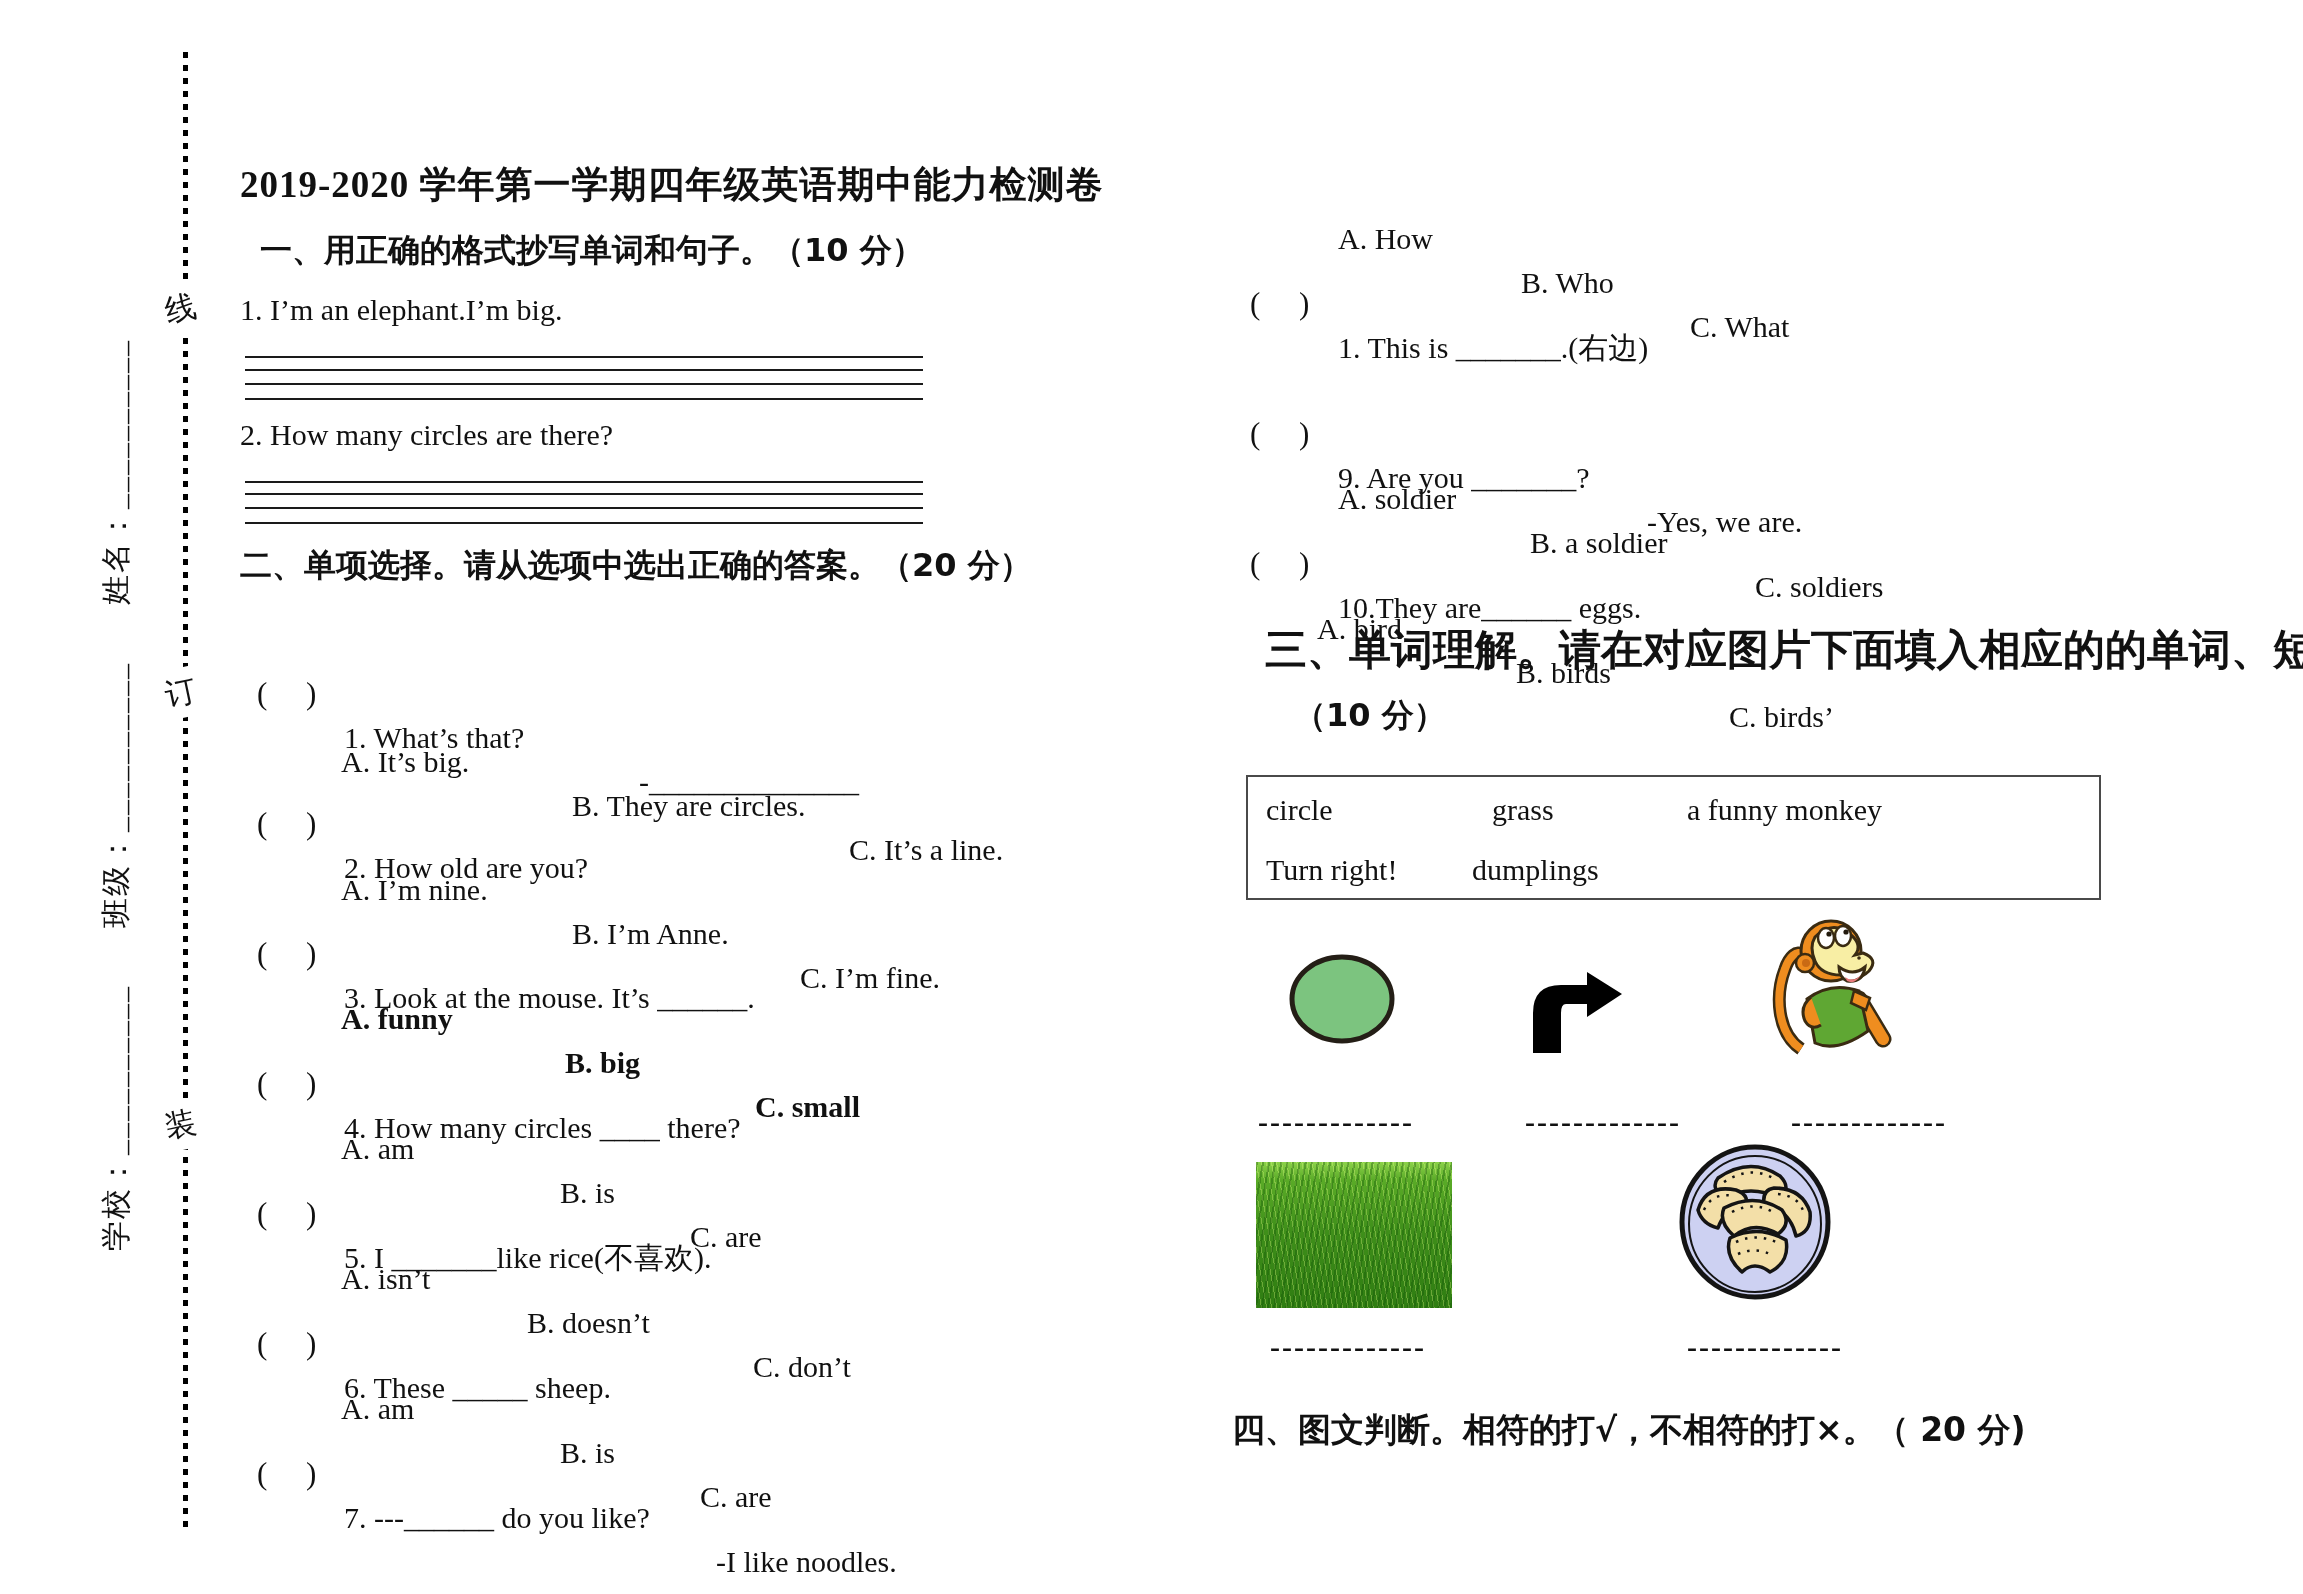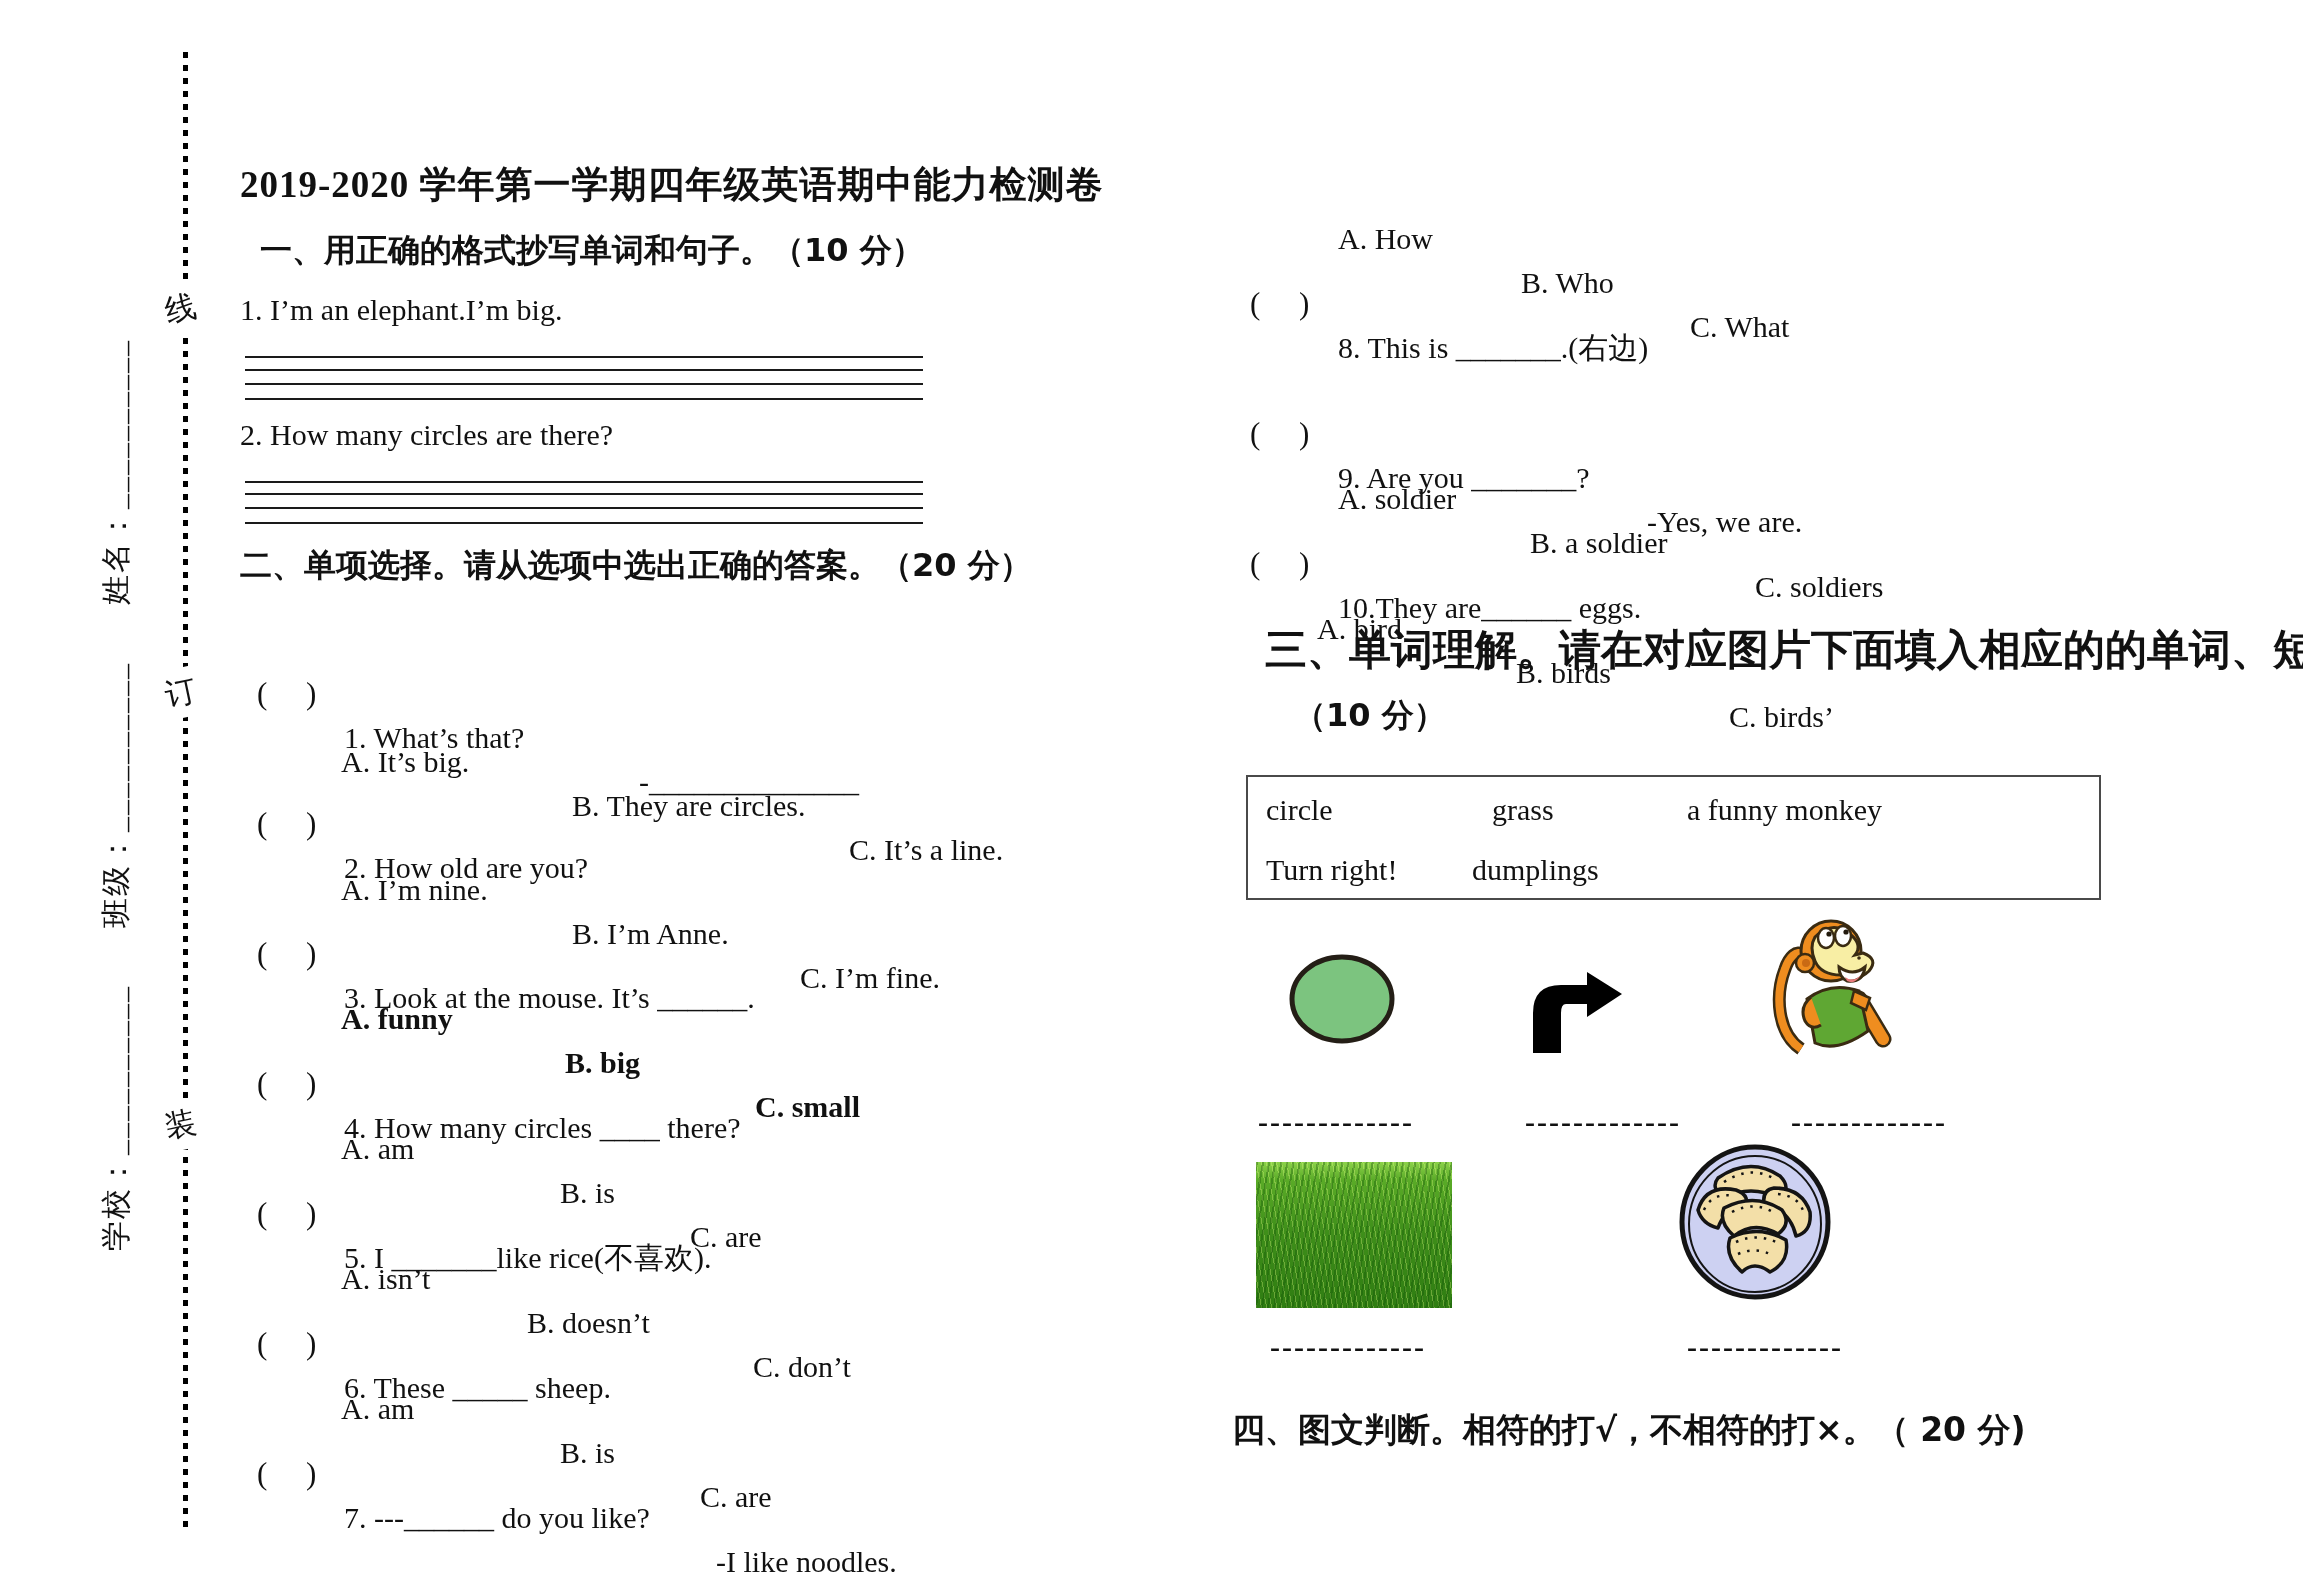--- a/index.html
+++ b/index.html
@@ -157,21 +157,21 @@
   </div>
 
   <div class="abs en" style="left:0;top:173px;width:2303px;">
     <span class="abs" style="left:1338px;">A. How</span>
     <span class="abs" style="left:1521px;">B. Who</span>
     <span class="abs" style="left:1690px;">C. What</span>
   </div>
 
   <div class="abs en" style="left:0;top:238px;width:2303px;">
     <span class="abs paren" style="left:1250px;">(     )</span>
-    <span class="abs" style="left:1338px;">8. This is _______.(右边)</span>
+    <span class="abs" style="left:1338px;">1. This is _______.(右边)</span>
   </div>
 
   <div class="abs en" style="left:0;top:368px;width:2303px;">
     <span class="abs paren" style="left:1250px;">(     )</span>
     <span class="abs" style="left:1338px;">9. Are you _______?</span>
     <span class="abs" style="left:1647px;">-Yes, we are.</span>
   </div>
   <div class="abs en" style="left:0;top:433px;width:1994px;">
     <span class="abs" style="left:1338px;">A. soldier</span>
     <span class="abs" style="left:1530px;">B. a soldier</span>

